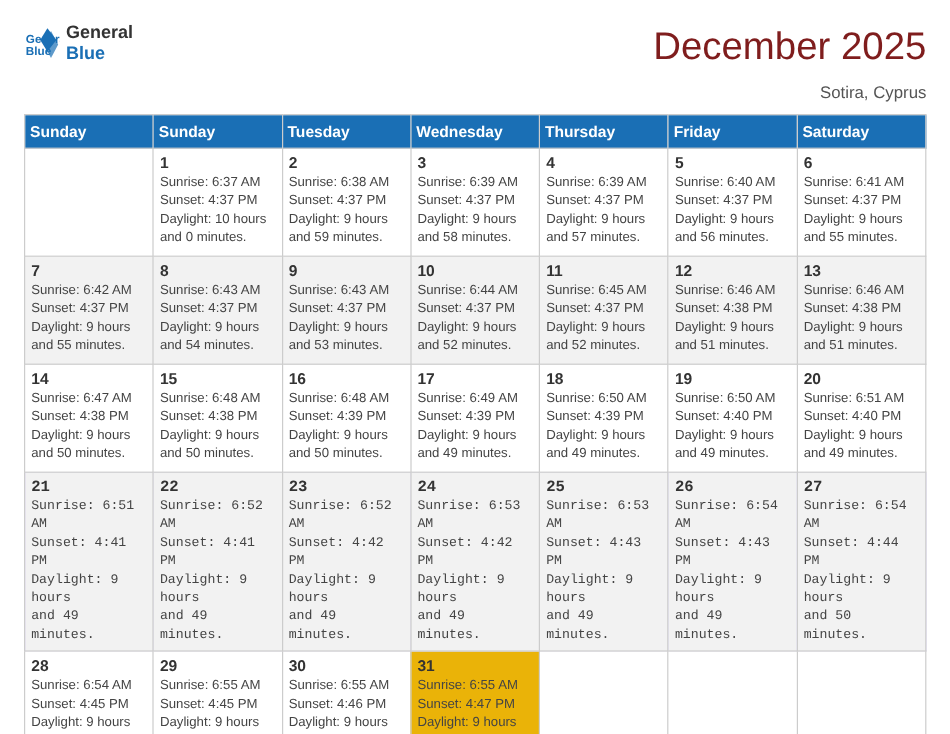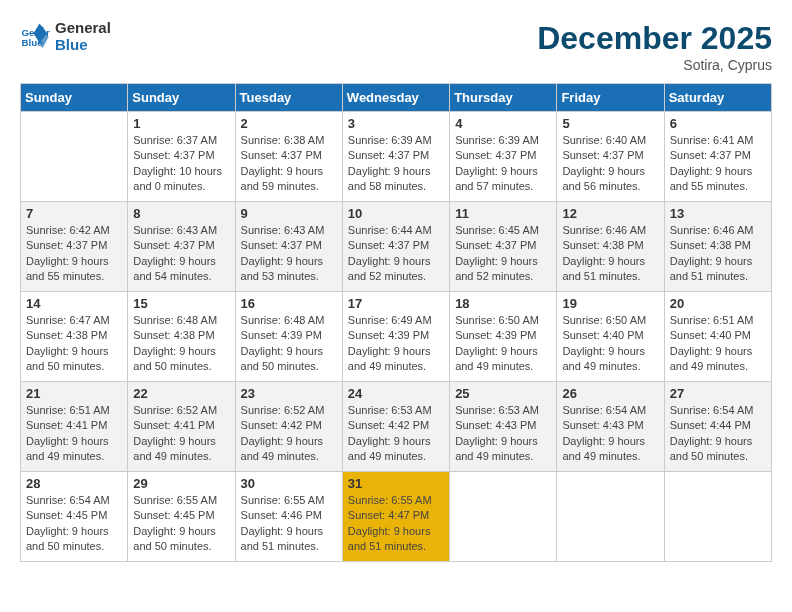--- a/index.html
+++ b/index.html
@@ -23,26 +23,27 @@
     }
     .logo-icon {
       width: 30px;
       height: 30px;
     }
     .title-block {
       text-align: right;
     }
     .month-title {
       font-size: 32px;
-      font-weight: bold;
-      color: #0c4a6e;
+      font-weight: normal;
+      color: #7f1d1d;
     }
     .subtitle {
       font-size: 14px;
       color: #555;
+      margin-top: 12px;
     }
     table {
       width: 100%;
       border-collapse: collapse;
       table-layout: fixed;
     }
     th {
       background-color: #1a6fb5;
       color: #fff;
       font-size: 13px;
@@ -188,21 +189,21 @@
         </td>
         <td style="background-color: rgb(255, 255, 255);">
           <div class="day-number">19</div>
           <div class="day-info">Sunrise: 6:50 AM<br>Sunset: 4:40 PM<br>Daylight: 9 hours<br>and 49 minutes.</div>
         </td>
         <td style="background-color: rgb(255, 255, 255);">
           <div class="day-number">20</div>
           <div class="day-info">Sunrise: 6:51 AM<br>Sunset: 4:40 PM<br>Daylight: 9 hours<br>and 49 minutes.</div>
         </td>
       </tr>
-      <tr style="background-color: #c4b5fd;">
+      <tr style="background-color: #c4b5fd; font-family: Liberation Mono, monospace;">
         <td style="background-color: rgb(242, 242, 242);">
           <div class="day-number">21</div>
           <div class="day-info">Sunrise: 6:51 AM<br>Sunset: 4:41 PM<br>Daylight: 9 hours<br>and 49 minutes.</div>
         </td>
         <td style="background-color: rgb(242, 242, 242);">
           <div class="day-number">22</div>
           <div class="day-info">Sunrise: 6:52 AM<br>Sunset: 4:41 PM<br>Daylight: 9 hours<br>and 49 minutes.</div>
         </td>
         <td style="background-color: rgb(242, 242, 242);">
           <div class="day-number">23</div>

